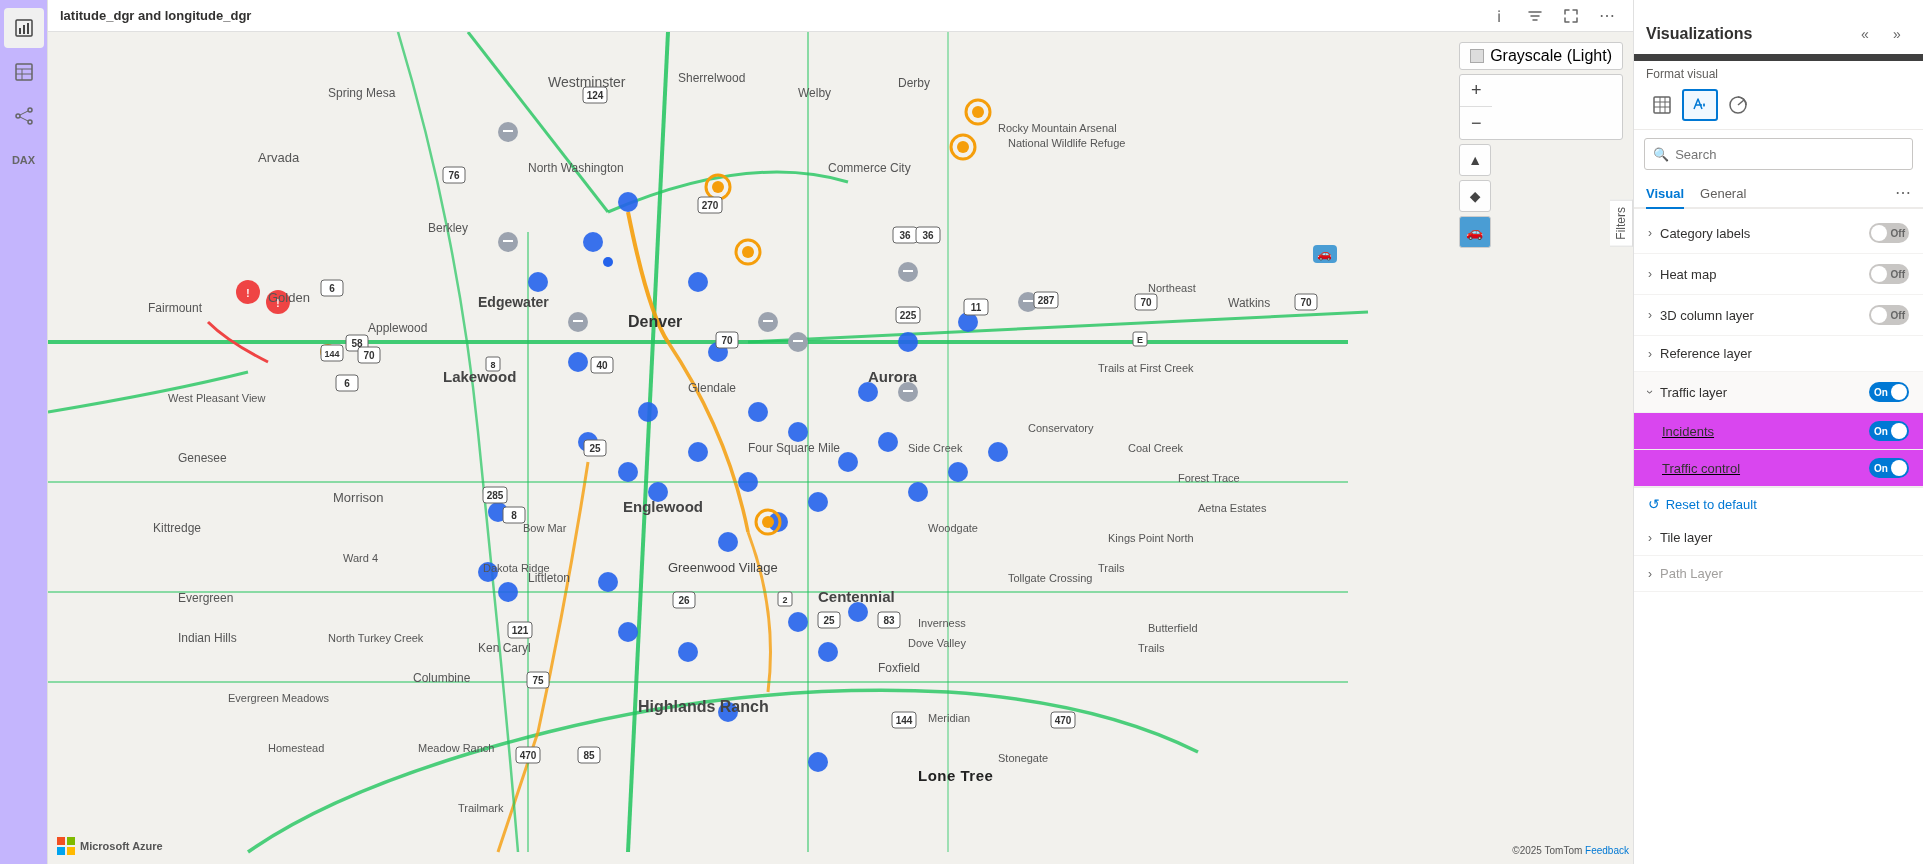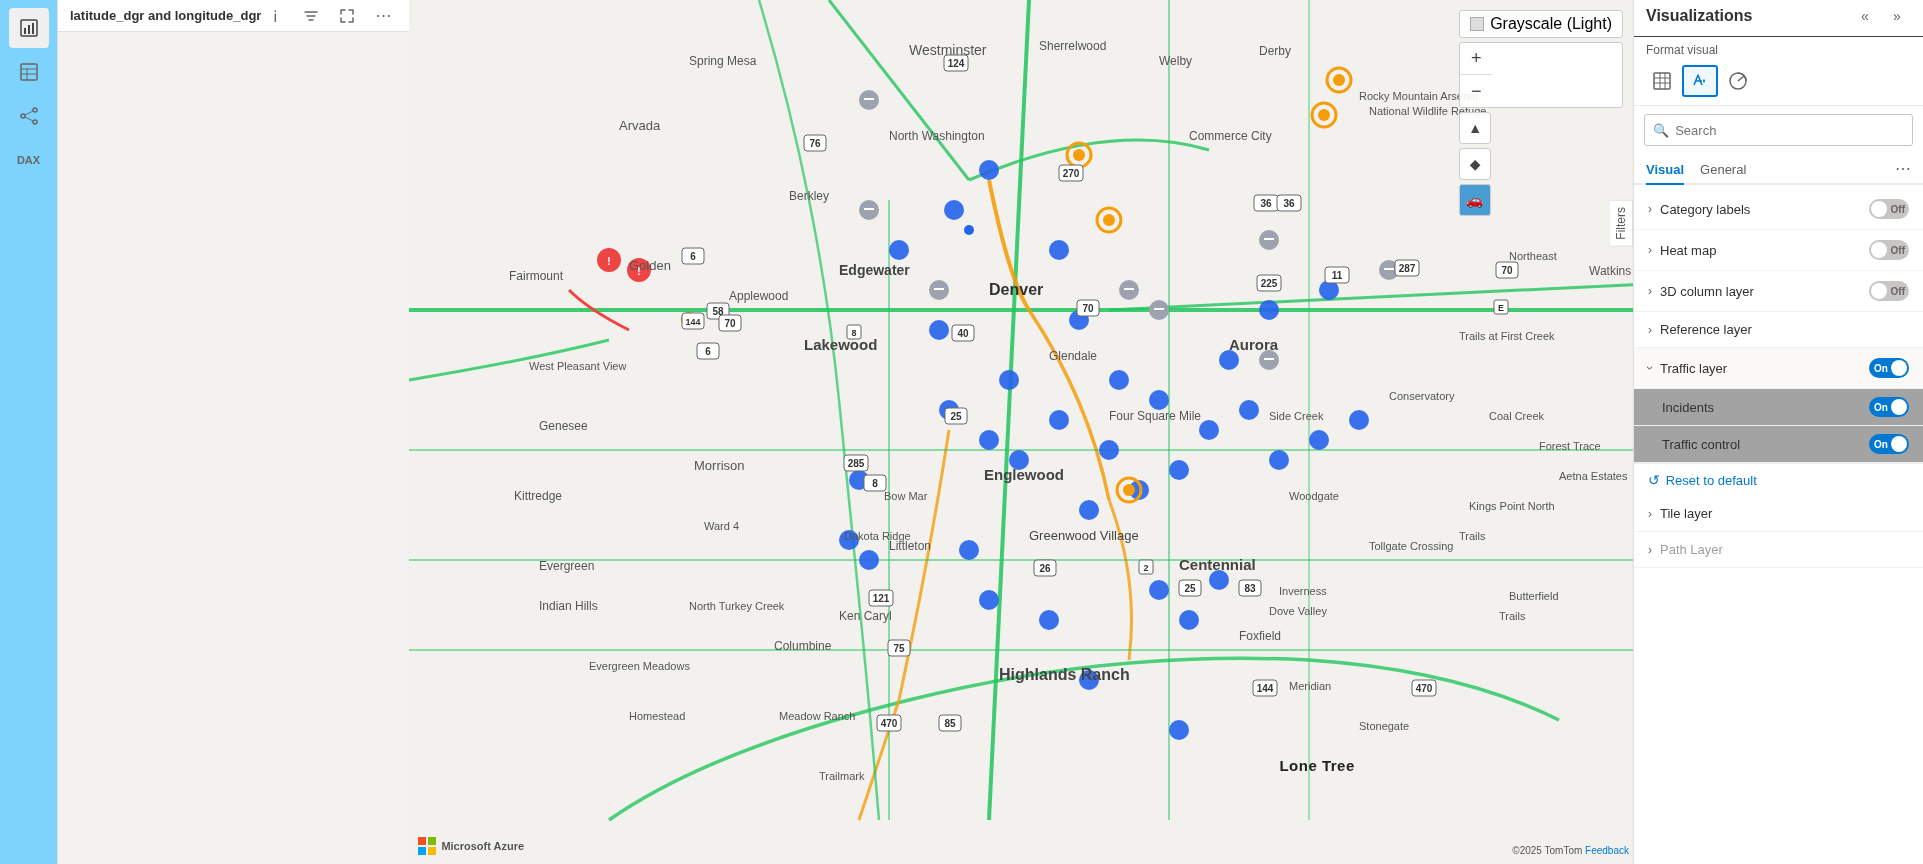--- a/index.html
+++ b/index.html
@@ -1,21 +1,21 @@
 <!DOCTYPE html>
 <html><head>
   <meta charset="utf-8">
   <style>
     * { box-sizing: border-box; margin: 0; padding: 0; }
     body { font-family: 'Segoe UI', Arial, sans-serif; background: #f3f2f1; display: flex; height: 864px; width: 1923px; overflow: hidden; }
 
     
     .left-sidebar {
-      width: 58px;
-      background: #7dd3fc;
+      width: 48px;
+      background: #c4b5fd;
       border-right: 1px solid #e0e0e0;
       display: flex;
       flex-direction: column;
       align-items: center;
       padding-top: 8px;
       gap: 4px;
       z-index: 10;
     }
     .left-sidebar-icon {
       width: 40px;
@@ -27,21 +27,21 @@
       cursor: pointer;
       color: #666;
       font-size: 18px;
     }
     .left-sidebar-icon.active { background: #f0f0f0; }
 
     
     .main-content {
       flex: 1;
       display: flex;
-      flex-direction: row;
+      flex-direction: column;
       position: relative;
     }
 
     
     .title-bar {
       height: 32px;
       background: #fff;
       border-bottom: 1px solid #e0e0e0;
       display: flex;
       align-items: center;
@@ -187,22 +187,22 @@
       background: #fff;
       border-left: 1px solid #e0e0e0;
       display: flex;
       flex-direction: column;
       z-index: 10;
     }
     .right-panel-header {
       display: flex;
       align-items: center;
       justify-content: space-between;
-      padding: 2px 12px 6px;
-      border-bottom: 1px solid #404040;
+      padding: 20px 12px 6px;
+      border-bottom: 7px solid #404040;
     }
     .panel-title {
       font-size: 16px;
       font-weight: 600;
       color: #323130;
     }
     .panel-header-icons {
       display: flex;
       gap: 4px;
     }
@@ -348,22 +348,23 @@
       font-size: 10px;
       font-weight: 600;
       color: white;
       position: absolute;
     }
     .toggle.on .toggle-label { left: 5px; }
     .toggle.off .toggle-label { right: 4px; color: #666; }
 
     
     .traffic-expanded {
-      background: #a3a3a3;
+      background: #d946ef;
       border-bottom: 1px solid #edebe9;
+      text-decoration: underline;
     }
     .traffic-sub-item {
       display: flex;
       align-items: center;
       justify-content: space-between;
       padding: 8px 14px 8px 28px;
       border-bottom: 1px solid #f0efee;
     }
     .traffic-sub-label { font-size: 13px; color: #323130; }
 
@@ -375,21 +376,21 @@
       padding: 8px 14px;
       cursor: pointer;
       color: #0078d4;
       font-size: 13px;
     }
     .reset-icon { font-size: 14px; }
 
     
     .lonetree-label {
       position: absolute;
-      bottom: 90px;
+      bottom: 80px;
       left: 870px;
       font-size: 15px;
       font-weight: 600;
       color: #222;
       z-index: 4;
       letter-spacing: 0.5px;
     }
 
     
     .filters-vertical {

